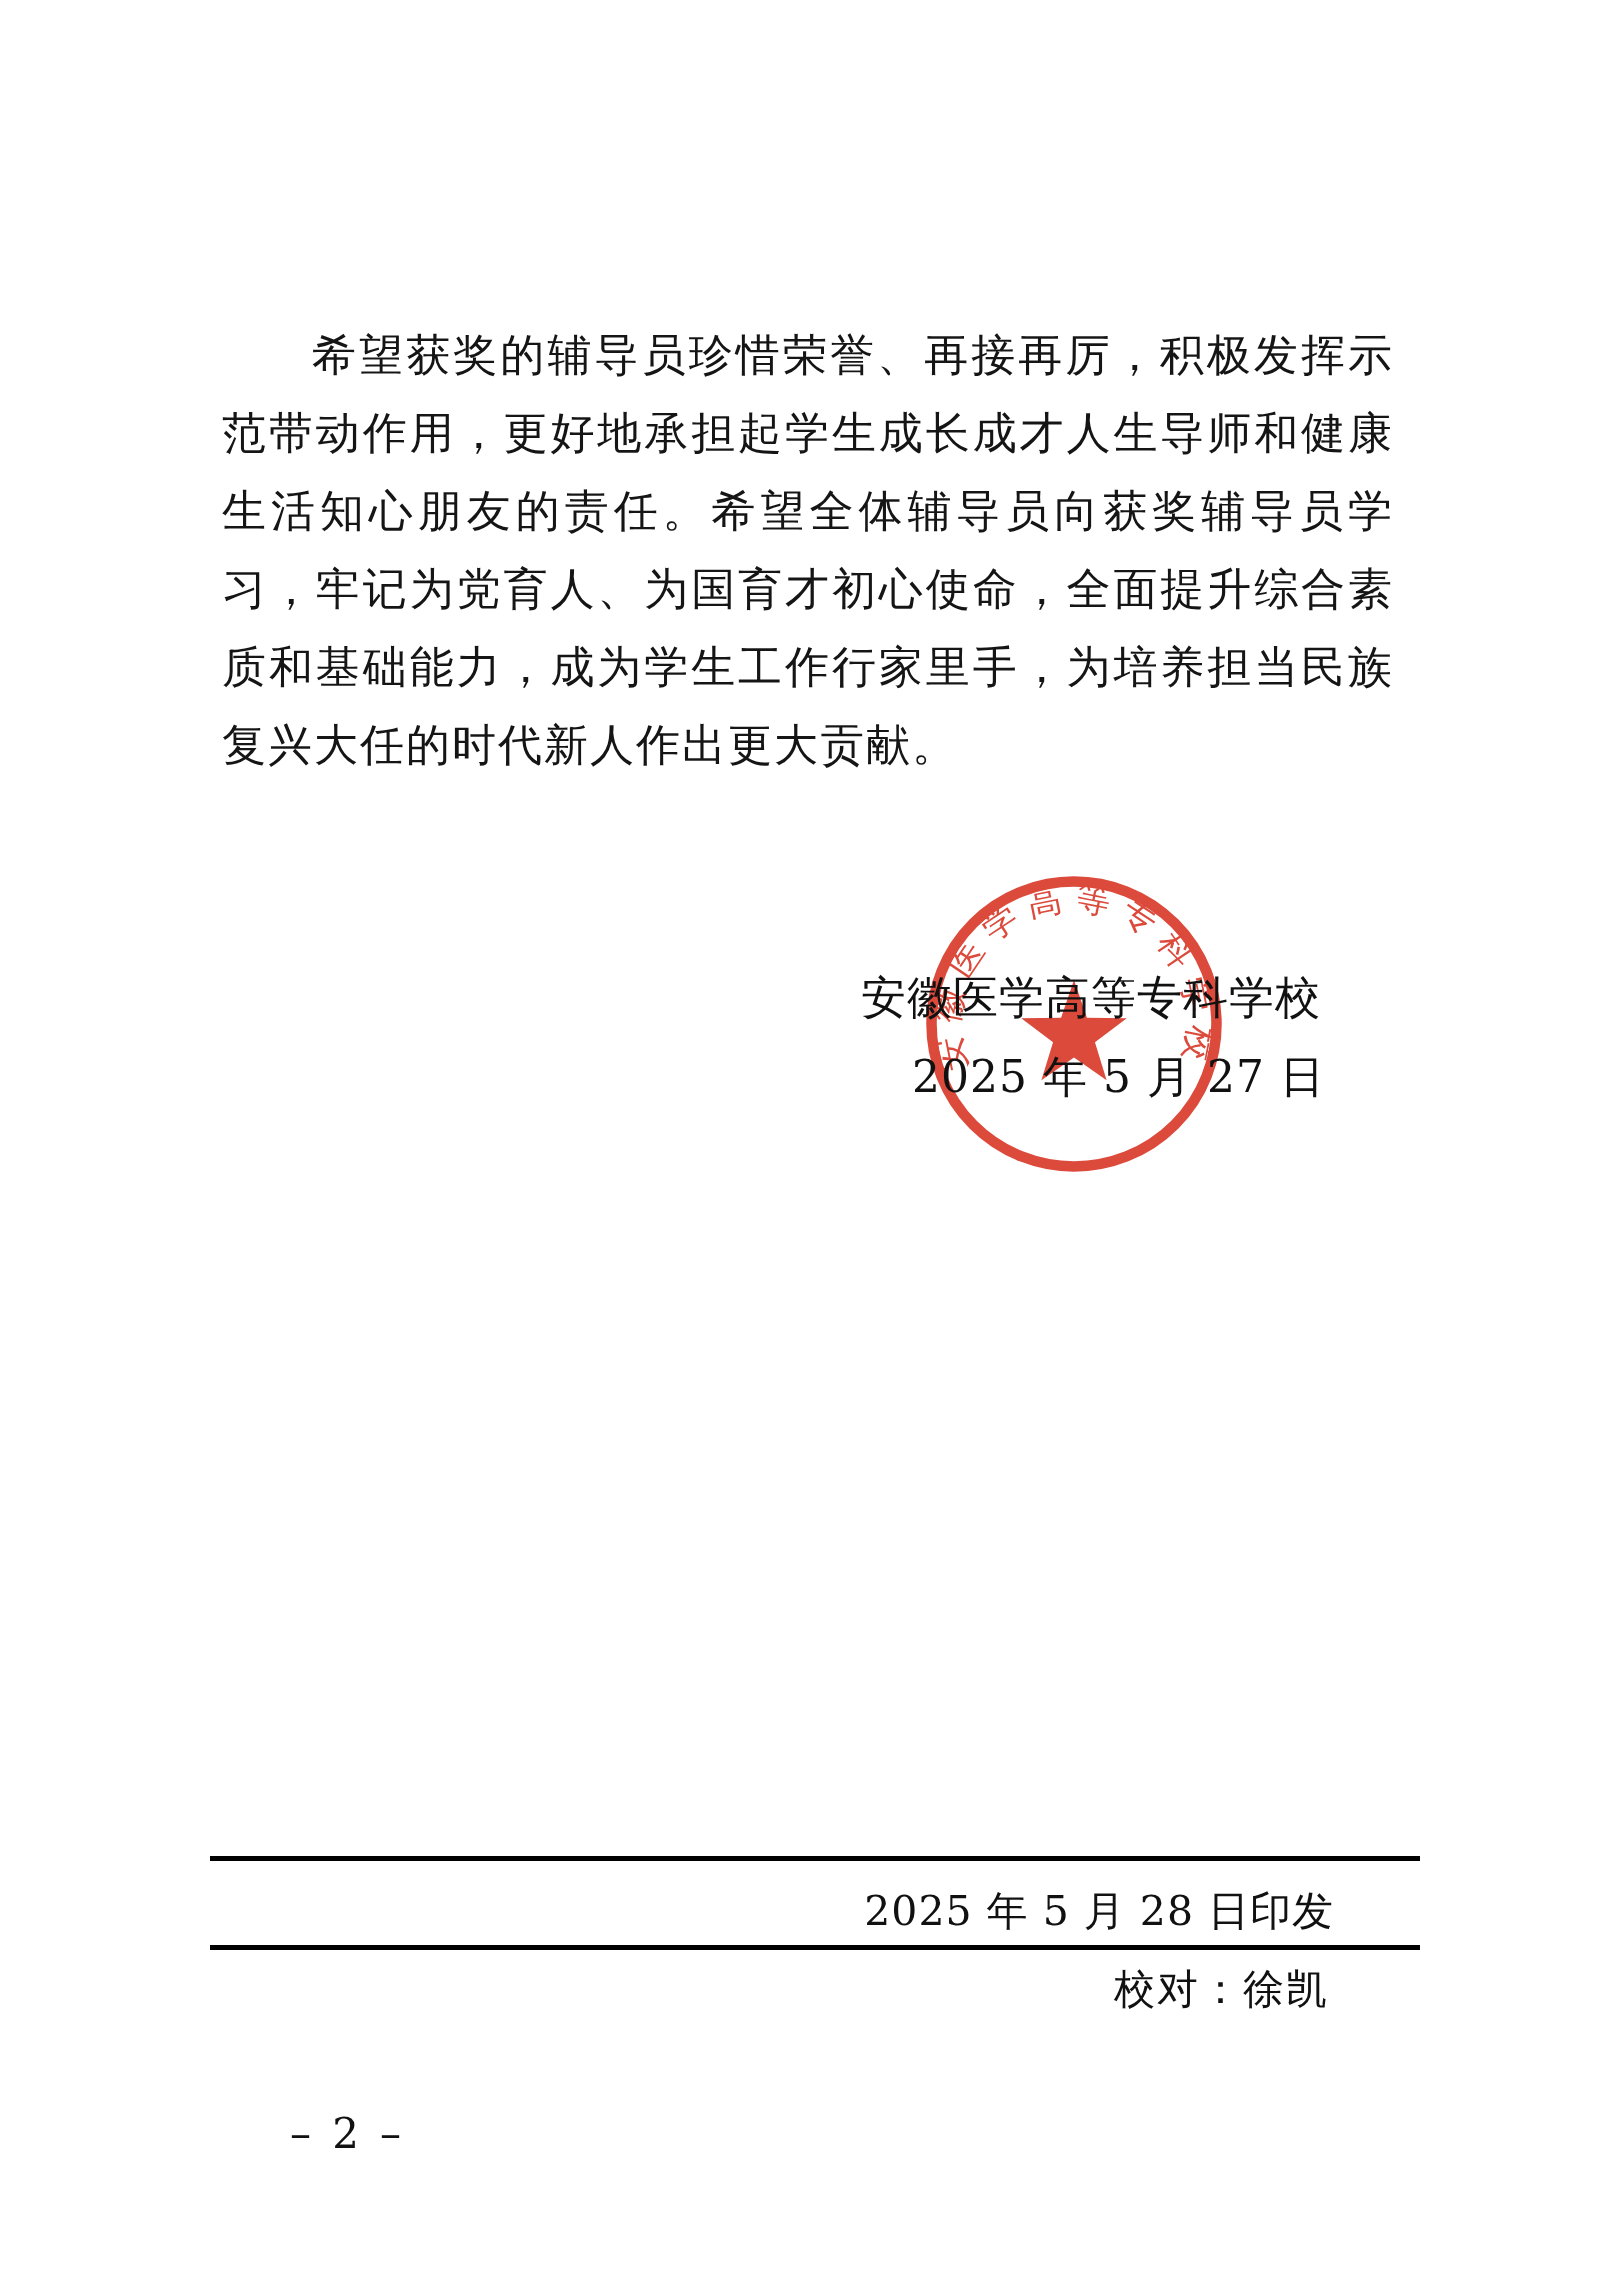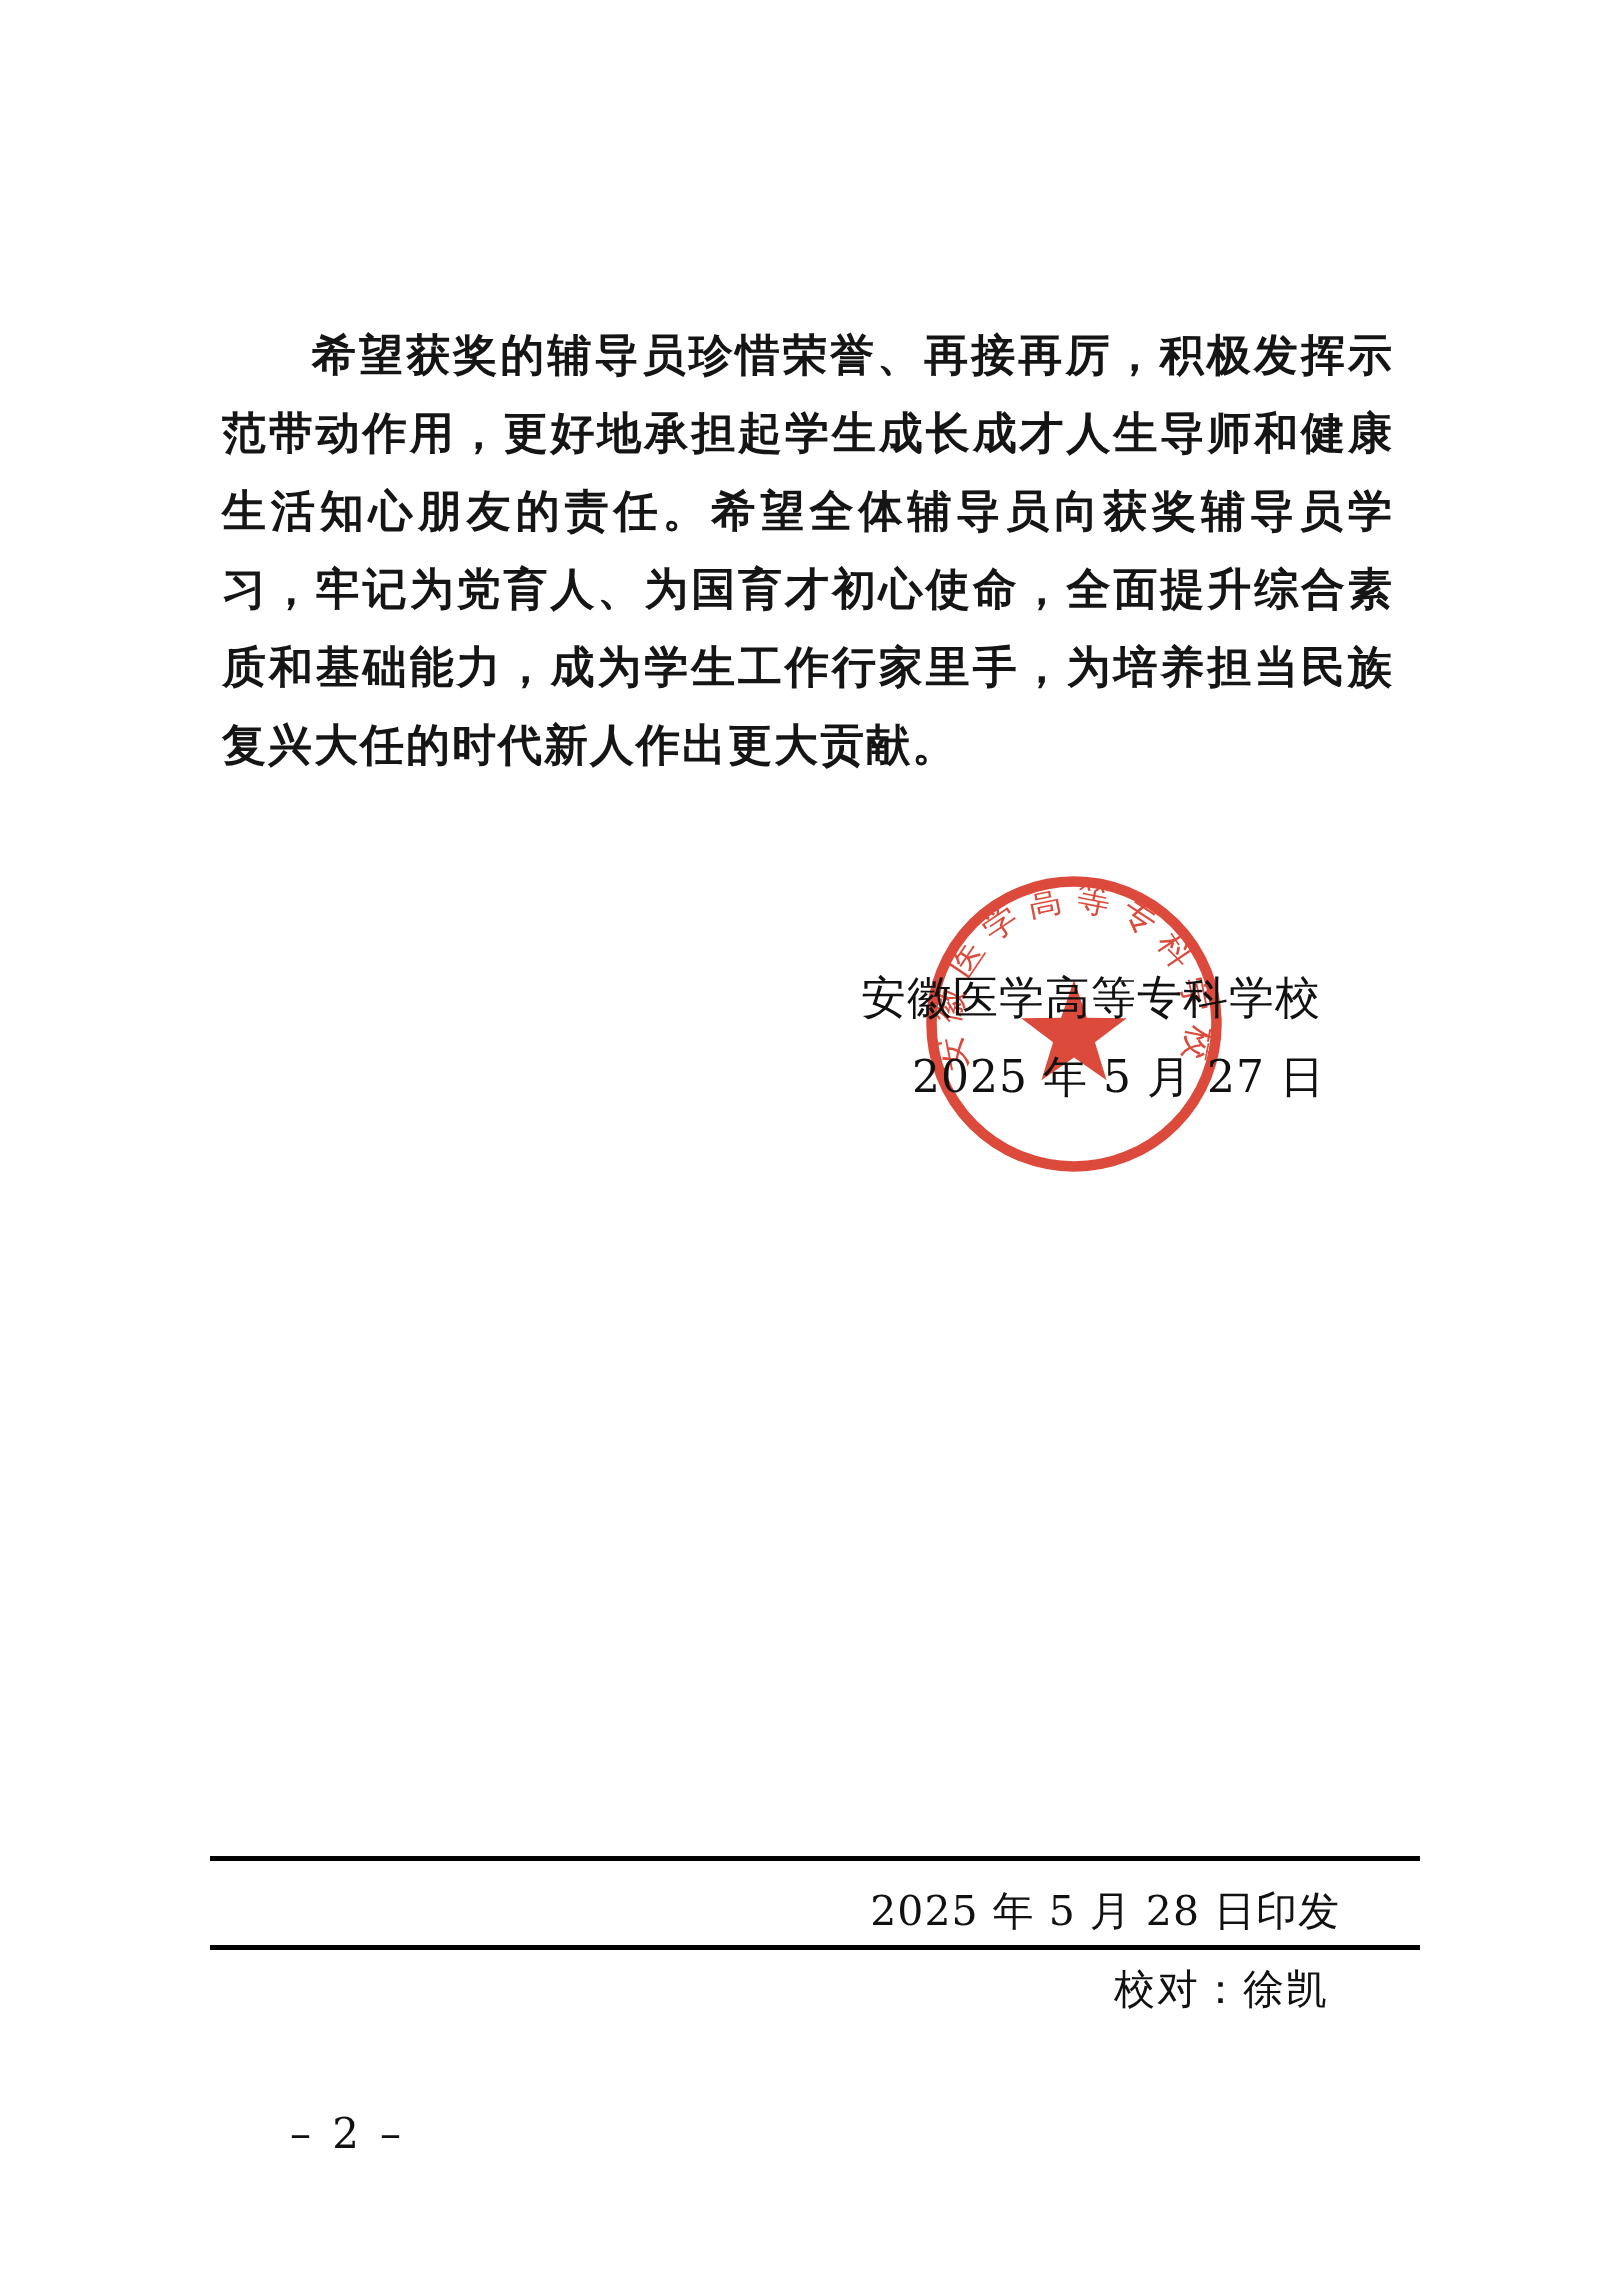--- a/index.html
+++ b/index.html
@@ -17,21 +17,20 @@
     position:absolute;
     left:222px; top:316px;
     width:1172px;
     margin:0;
     font-size:44px;
     line-height:78px;
     letter-spacing:2px;
     text-align:justify;
     text-indent:90px;
     color:#151515;
-    font-weight:bold;
   }
   
   .sign-org{
     position:absolute;
     left:861px; top:968px;
     font-size:45px;
     letter-spacing:1px;
     white-space:nowrap;
     z-index:2;
   }
@@ -70,21 +69,21 @@
   .rule-bottom{top:1945px;}
   .footer-office{
     position:absolute;
     left:256px; top:1882px;
     font-size:42px;
     letter-spacing:1px;
     white-space:nowrap;
   }
   .footer-printdate{
     position:absolute;
-    right:281px; top:1884px;
+    right:287px; top:1884px;
     font-size:41px;
     letter-spacing:1px;
     white-space:nowrap;
   }
   .footer-proof{
     position:absolute;
     right:292px; top:1962px;
     font-size:41px;
     letter-spacing:2px;
     white-space:nowrap;

